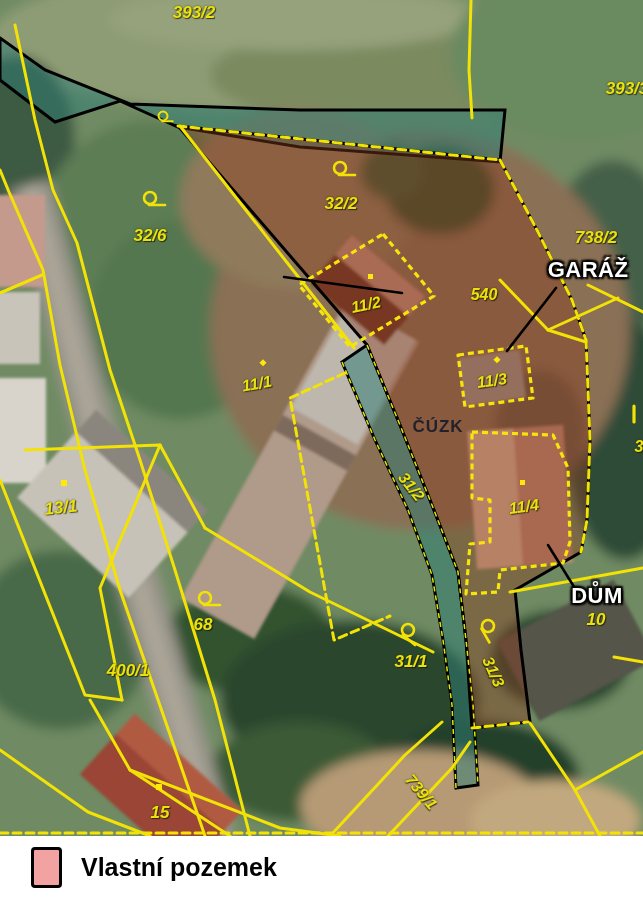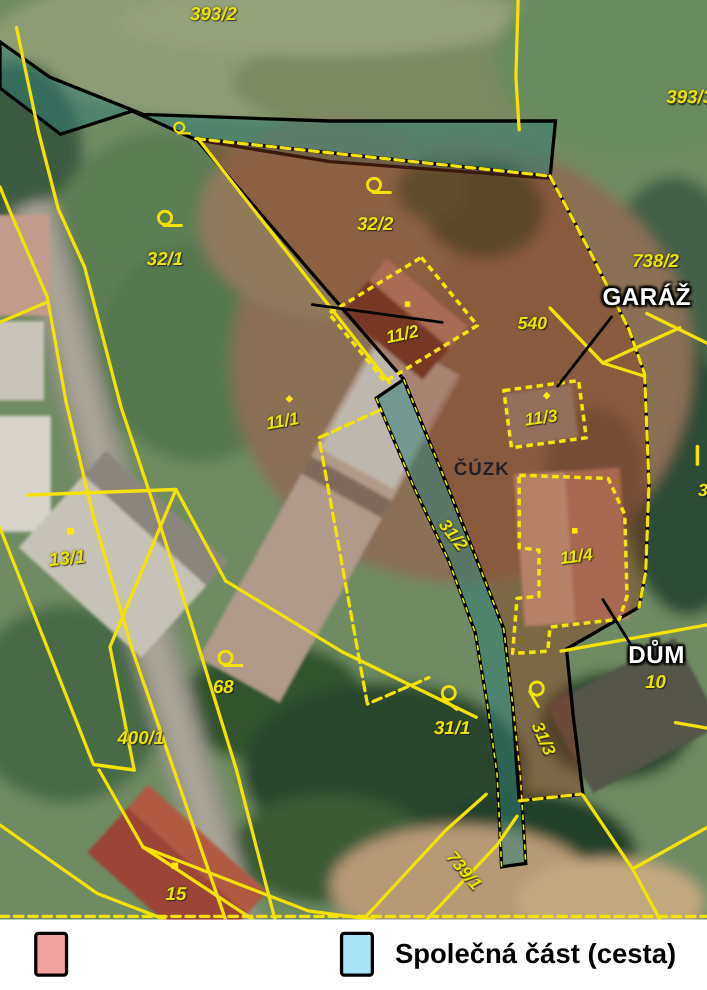--- a/index.html
+++ b/index.html
@@ -186,21 +186,21 @@
 
       <g fill="none" stroke="#000" stroke-width="2.6" stroke-linecap="round">
         <path d="M284,277 L402,293"></path>
         <path d="M556,288 L507,351"></path>
         <path d="M548,545 L576,590"></path>
       </g>
     </svg>
 
     <div class="plbl big" style="left:194px;top:13px">393/2</div>
     <div class="plbl big" style="left:627px;top:89px">393/3</div>
-    <div class="plbl big" style="left:150px;top:236px">32/1</div>
+    <div class="plbl big" style="left:150px;top:236px">32/6</div>
     <div class="plbl big" style="left:341px;top:204px">32/2</div>
     <div class="plbl big" style="left:596px;top:238px">738/2</div>
     <div class="plbl" style="left:484px;top:295px">540</div>
     <div class="plbl" style="left:366px;top:305px;transform:translate(-50%,-50%) rotate(-12deg)">11/2</div>
     <div class="plbl" style="left:257px;top:384px;transform:translate(-50%,-50%) rotate(-10deg)">11/1</div>
     <div class="plbl" style="left:492px;top:381px;transform:translate(-50%,-50%) rotate(-8deg)">11/3</div>
     <div class="plbl" style="left:524px;top:507px;transform:translate(-50%,-50%) rotate(-8deg)">11/4</div>
     <div class="plbl big" style="left:61px;top:508px;transform:translate(-50%,-50%) rotate(-6deg)">13/1</div>
     <div class="plbl big" style="left:203px;top:625px">68</div>
     <div class="plbl big" style="left:128px;top:671px">400/1</div>
@@ -214,20 +214,17 @@
 
     <div class="ann" style="left:588px;top:270px">GARÁŽ</div>
     <div class="ann" style="left:597px;top:596px">DŮM</div>
 
     <div class="wm" style="left:438px;top:427px">ČÚZK</div>
   </div>
 
   <div id="legend">
     <div class="leg-item" style="left:31px;top:11px">
       <div class="leg-swatch" style="background: rgb(242, 162, 160);"></div>
-    </div>
-    <div class="leg-item" style="left:309px;top:11px">
-      <div class="leg-swatch" style="background: rgb(169, 228, 246);"></div>
-      <div class="leg-label">Společná část (cesta)</div>
+      <div class="leg-label">Vlastní pozemek</div>
     </div>
   </div>
 
 </div>
 
 </body></html>

